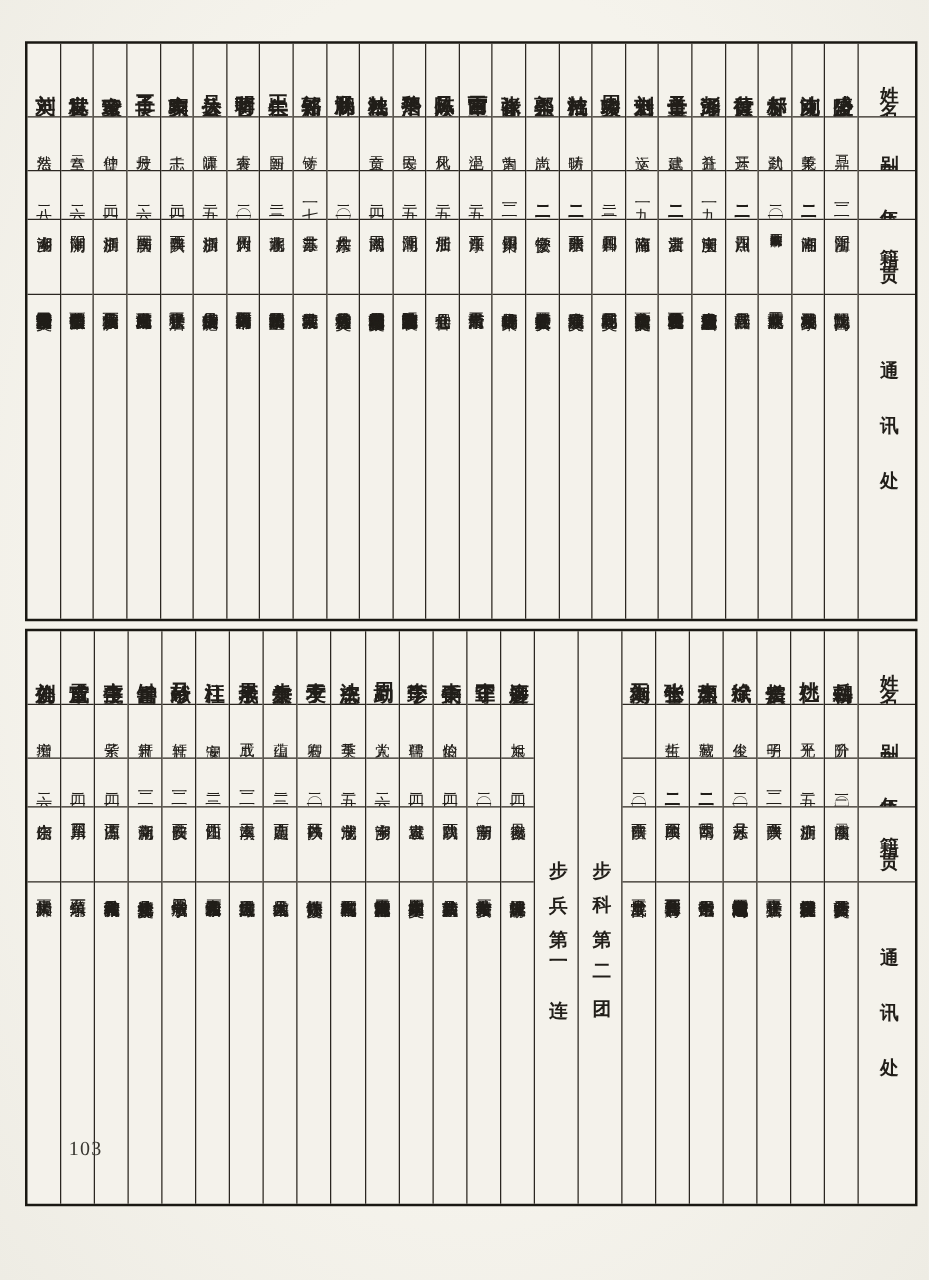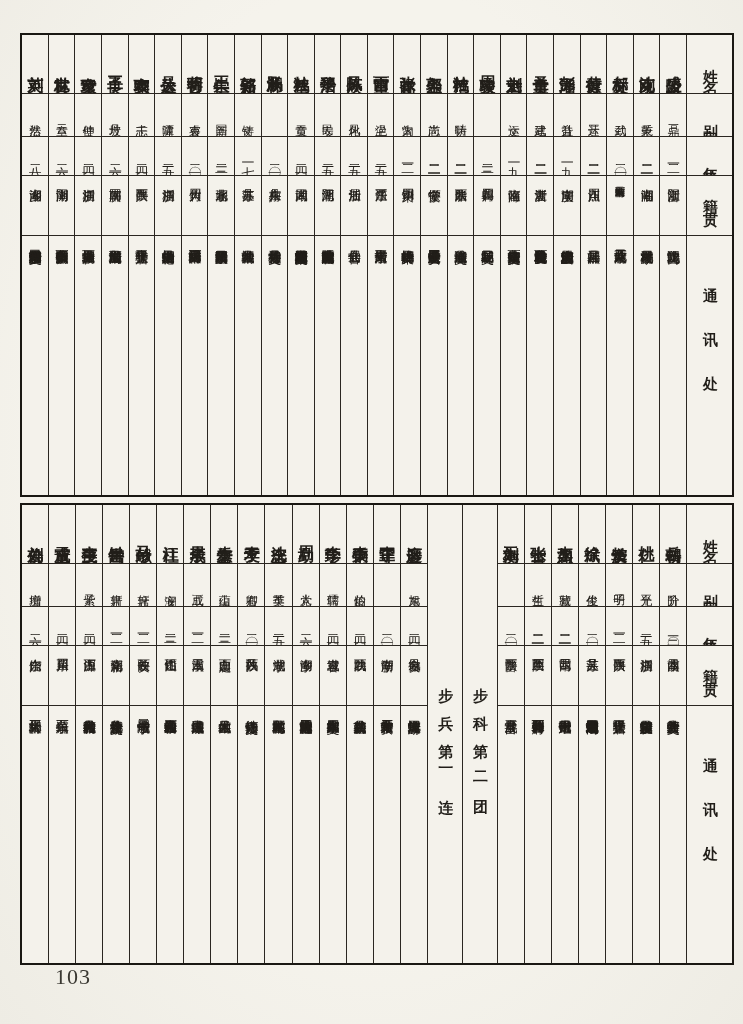--- a/index.html
+++ b/index.html
@@ -41,22 +41,22 @@
   .hdr-name{letter-spacing:12px;padding-top:10px;}
   .hdr-zi{letter-spacing:5px;padding-top:4px;}
   .hdr-age{letter-spacing:3px;padding-top:3px;}
   .hdr-native{letter-spacing:13px;padding-top:11px;}
   .hdr-addr{letter-spacing:44px;padding-top:40px;border-bottom:none;}
   .section-cell{
     flex:1 1 auto;border-bottom:none;
     font-size:15px;font-weight:600;letter-spacing:28px;padding-top:24px;
   }
   .page-number{
-    position:absolute;left:55px;top:964px;
-    font-size:22px;color:#3a3832;letter-spacing:1px;
+    position:absolute;left:55px;top:911px;
+    font-size:16px;color:#3a3832;letter-spacing:1px;
   }
 </style>
 </head>
 <body>
 
 <div class="page">
   <div id="table-top" class="vtable">
       <div class="col header-col">
         <div class="cell r-name hcell hdr-name">姓名</div>
         <div class="cell r-zi hcell hdr-zi">别字</div>

